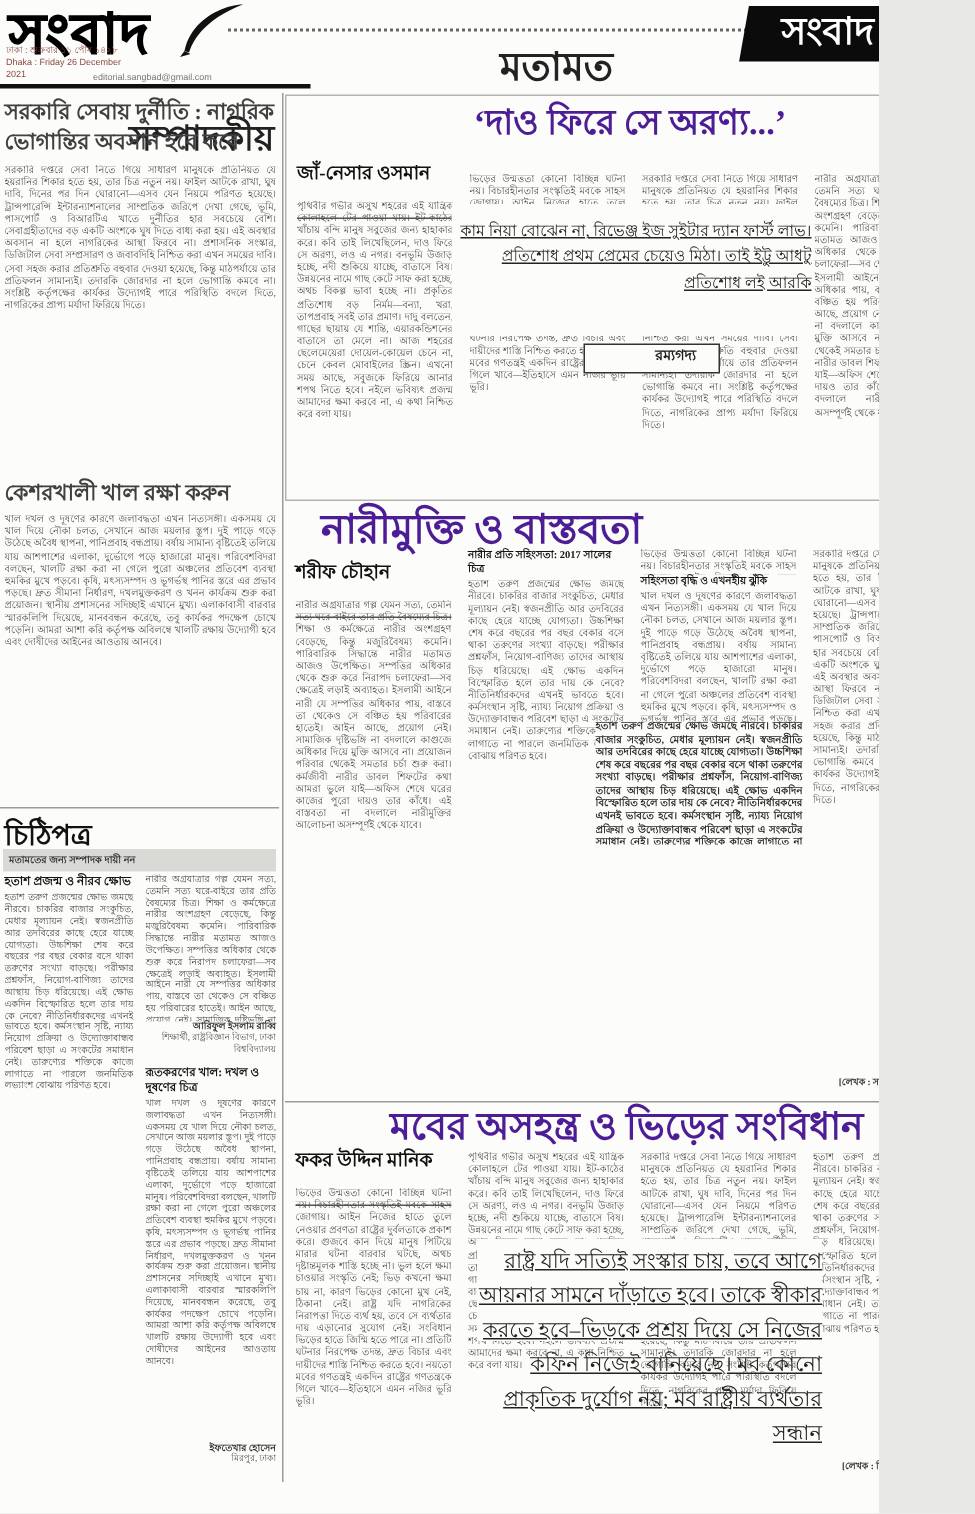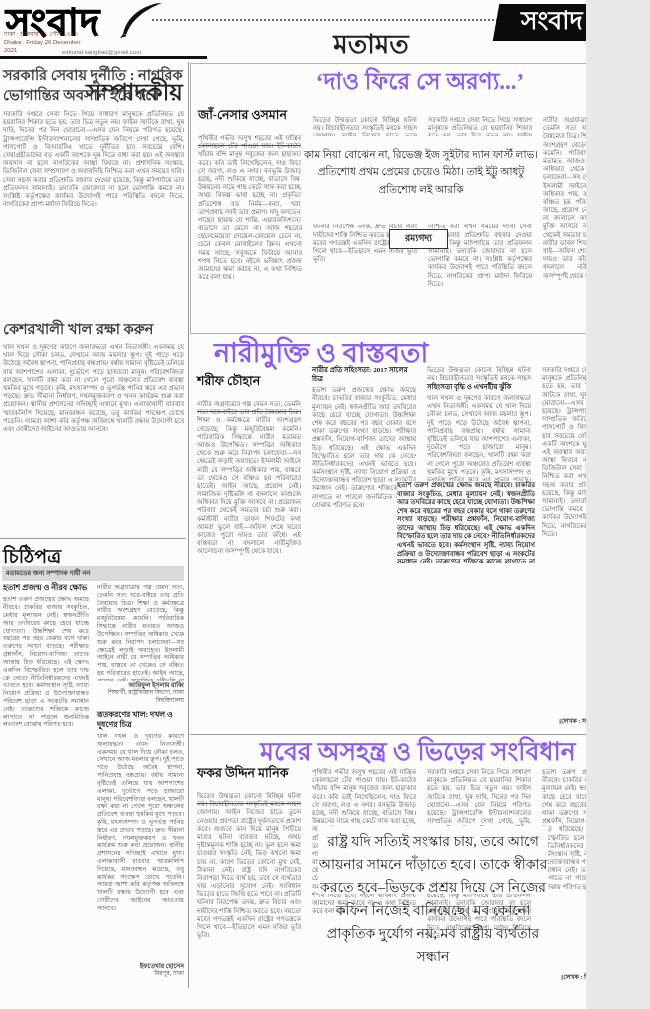--- a/index.html
+++ b/index.html
@@ -22,24 +22,24 @@
                   font-family:"DejaVu Sans",sans-serif;}
   .page-number{left:616px;top:4px;font-size:31px;font-weight:900;}
   
   .vdiv{left:188px;top:62px;width:1px;height:926px;background:#9a9a96;}
   .hline{background:#9a9a96;height:1px;}
   .box1{left:190px;top:63px;width:458px;height:269px;border:1px solid #b3b3af;}
   
   .headline-sm{font-size:14.5px;font-weight:bold;line-height:1.35;color:#404040;}
   .body-txt{font-size:6.5px;line-height:1.26;text-align:justify;color:#4d4d4d;overflow:hidden;}
   .byline{font-size:12.5px;font-weight:bold;color:#111;border-bottom:1px solid #555;padding-bottom:19px;}
-  .big-head{font-weight:bold;color:#8b5cf6;line-height:1.15;}
-  .quote{font-size:10.5px;line-height:1.65;text-align:center;color:#222;background:#fcfcfa;}
+  .big-head{font-weight:bold;color:#4c1d95;line-height:1.15;}
+  .quote{font-size:10.5px;line-height:1.65;text-align:right;color:#222;background:#fcfcfa;text-decoration:underline;}
   .tagbox{border:1px solid #333;font-size:9.5px;font-weight:bold;text-align:center;
-          background:#fcfcfa;line-height:1.8;}
+          background:#fcfcfa;line-height:1.8;padding-left:32px;}
   .subhead{font-size:7px;font-weight:bold;color:#161616;line-height:1.3;margin-bottom:2px;}
   .sig{font-size:6.3px;font-weight:bold;text-align:right;color:#333;line-height:1.3;}
   .siginfo{font-size:6px;text-align:right;color:#555;line-height:1.3;}
   .credit{font-size:6.2px;font-weight:bold;text-align:right;color:#333;}
   .gray-bar{background:#d9d9d5;font-size:6.5px;font-weight:bold;color:#333;
             padding:2px 0 2px 4px;font-family:"Liberation Sans",sans-serif;}
   .letters-title{font-size:19px;font-weight:bold;color:#111;}
   .bold-block{font-weight:bold;color:#2c2c2c;background:#fcfcfa;}
 </style>
 </head>

